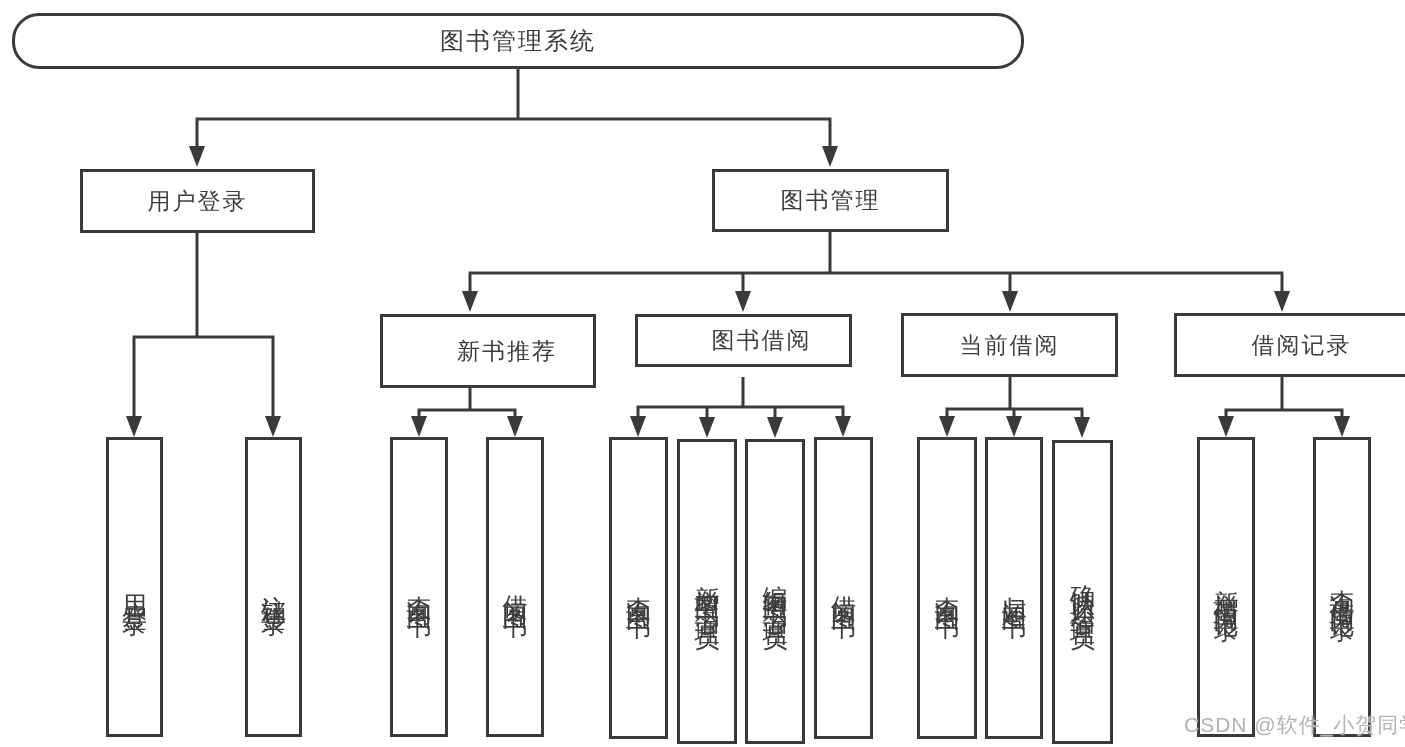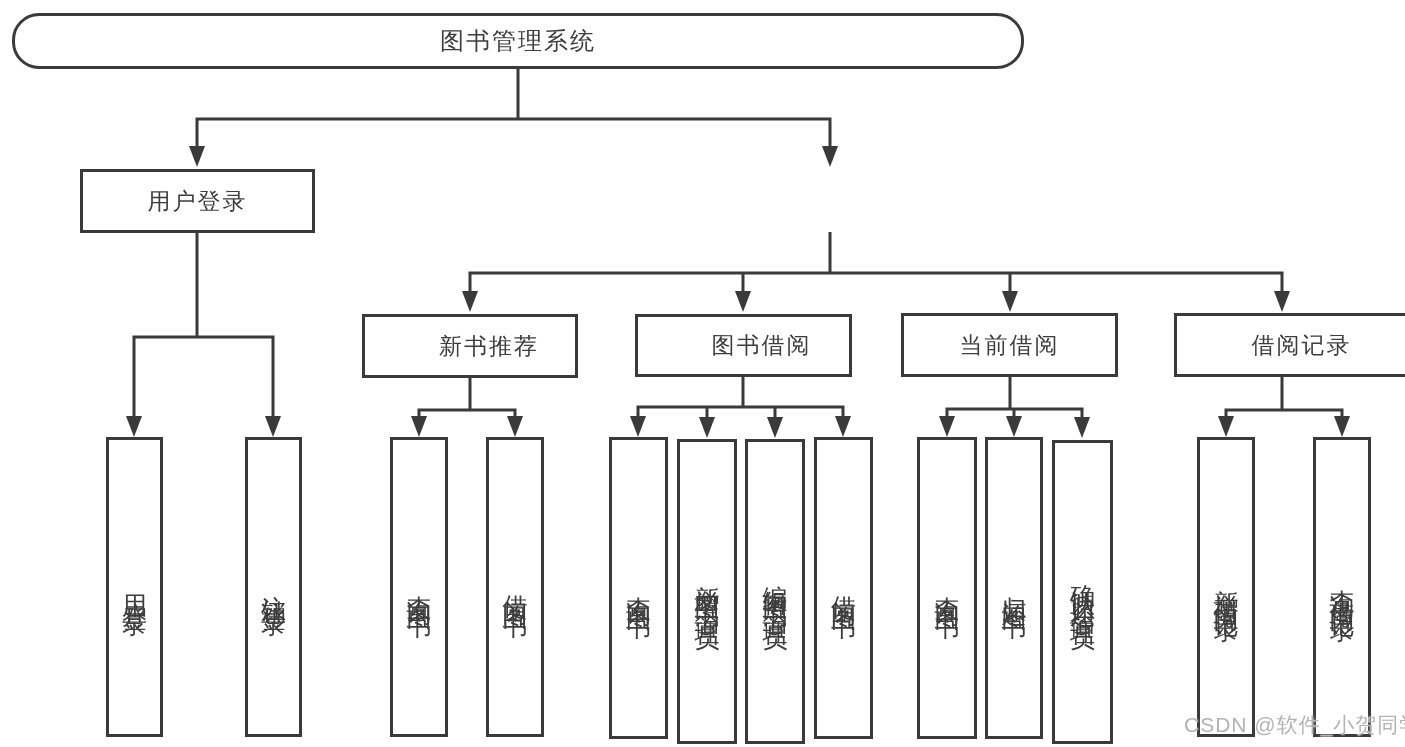--- a/index.html
+++ b/index.html
@@ -96,23 +96,24 @@
       <path d="M1006,416 h16 l-8,21 z"></path>
       <path d="M1074,417 h16 l-8,21 z"></path>
       <path d="M1218,416 h16 l-8,21 z"></path>
       <path d="M1334,416 h16 l-8,21 z"></path>
     </g>
   </svg>
 
   <div class="hbox root" style="left:12px; top:13px; width:1012px; height:56px;border-radius:27px;">图书管理系统</div>
 
   <div class="hbox" style="left:80px; top:169px; width:235px; height:64px;">用户登录</div>
+  <div class="hbox" style="left:712px; top:169px; width:237px; height:63px;">图书管理</div>
 
-  <div class="hbox" style="left:362px; top:314px; width:216px; height:64px;padding-left:38px;">新书推荐</div>
-  <div class="hbox" style="left:635px; top:314px; width:217px; height:63px;padding-left:36px;">图书借阅</div>
+  <div class="hbox" style="left:380px; top:314px; width:216px; height:74px;padding-left:38px;">新书推荐</div>
+  <div class="hbox" style="left:635px; top:314px; width:217px; height:53px;padding-left:36px;">图书借阅</div>
   <div class="hbox" style="left:901px; top:313px; width:217px; height:64px;">当前借阅</div>
   <div class="hbox" style="left:1174px; top:313px; width:255px; height:64px;">借阅记录</div>
 
   <div class="vbox" style="left:106px; top:437px; width:57px; height:300px;">
     <span class="vtext">用户登录</span>
   </div>
   <div class="vbox" style="left:245px; top:437px; width:57px; height:300px;">
     <span class="vtext">注销登录</span>
   </div>
 

